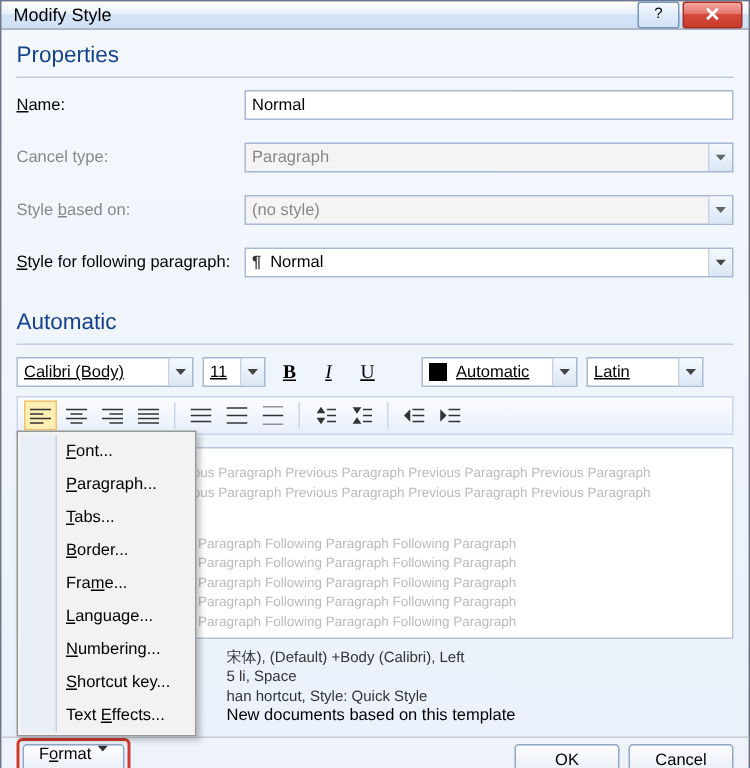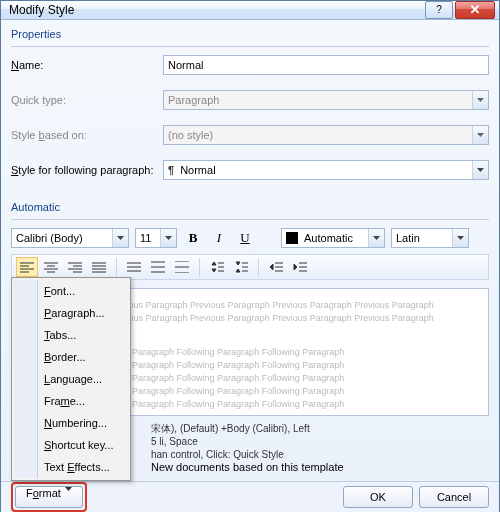--- a/index.html
+++ b/index.html
@@ -58,21 +58,21 @@
   }
   
   .body {
     flex: 1;
     padding: 8px 10px;
     background: linear-gradient(to bottom, #f4f8fd, #eaf1fa);
     position: relative;
   }
   .group-label {
     color: #15428b;
-    font-size: 11px;
+    font-size: 15px;
     margin-bottom: 6px;
   }
   .divider-line {
     border-top: 1px solid #c0cde0;
     margin-top: 2px;
     margin-bottom: 8px;
   }
   .prop-row {
     display: flex;
     align-items: center;
@@ -109,20 +109,21 @@
     margin-right: 6px;
     color: #333;
   }
 
   
   .fmt-row {
     display: flex;
     align-items: center;
     gap: 6px;
     margin-bottom: 6px;
+    text-decoration: underline;
   }
   .combo.font { width: 118px; flex: none; }
   .combo.size { width: 42px; flex: none; }
   .tb-btn {
     width: 20px; height: 20px;
     border: 1px solid transparent;
     background: transparent;
     display: flex; align-items: center; justify-content: center;
     font-family: "Times New Roman", serif;
     font-size: 13px;
@@ -270,21 +271,21 @@
     <div class="divider-line"></div>
 
     <div class="prop-row">
       <span class="label"><span class="u">N</span>ame:</span>
       <div class="textinput">
           <span>Normal</span>
         </div>
     </div>
 
     <div class="prop-row">
-      <span class="label disabled">Quick type:</span>
+      <span class="label disabled">Cancel type:</span>
       <div class="combo disabled">
         <span>Paragraph</span>
         <span class="caret">
             <svg viewBox="0 0 7 4">
               <path d="M0 0 L7 0 L3.5 4 Z" fill="#666"></path>
             </svg>
           </span>
       </div>
     </div>
 
@@ -479,21 +480,21 @@
       <div>wing Paragraph Following Paragraph Following Paragraph Following Paragraph</div>
       <div>wing Paragraph Following Paragraph Following Paragraph Following Paragraph</div>
       <div>wing Paragraph Following Paragraph Following Paragraph Following Paragraph</div>
       <div>wing Paragraph Following Paragraph Following Paragraph Following Paragraph</div>
       <div>wing Paragraph Following Paragraph Following Paragraph Following Paragraph</div>
     </div>
 
     <div class="desc">
       <div style="margin-left:140px">宋体), (Default) +Body (Calibri), Left</div>
       <div style="margin-left:140px">5 li, Space</div>
-      <div style="margin-left:140px">han control, Click: Quick Style</div>
+      <div style="margin-left:140px">han hortcut, Style: Quick Style</div>
     </div>
 
     <div class="checkbox-row" style="margin-left:140px">
       <span>New documents based on this template</span>
     </div>
 
     <div class="popup">
       <div class="iconcol"></div>
       <ul>
         <li>
@@ -502,24 +503,24 @@
         <li>
             <span><u>P</u>aragraph...</span>
           </li>
         <li>
             <span><u>T</u>abs...</span>
           </li>
         <li>
             <span><u>B</u>order...</span>
           </li>
         <li>
+            <span>Fra<u>m</u>e...</span>
+          </li>
+        <li>
             <span><u>L</u>anguage...</span>
-          </li>
-        <li>
-            <span>Fra<u>m</u>e...</span>
           </li>
         <li>
             <span><u>N</u>umbering...</span>
           </li>
         <li>
             <span><u>S</u>hortcut key...</span>
           </li>
         <li>
             <span>Text <u>E</u>ffects...</span>
           </li>

